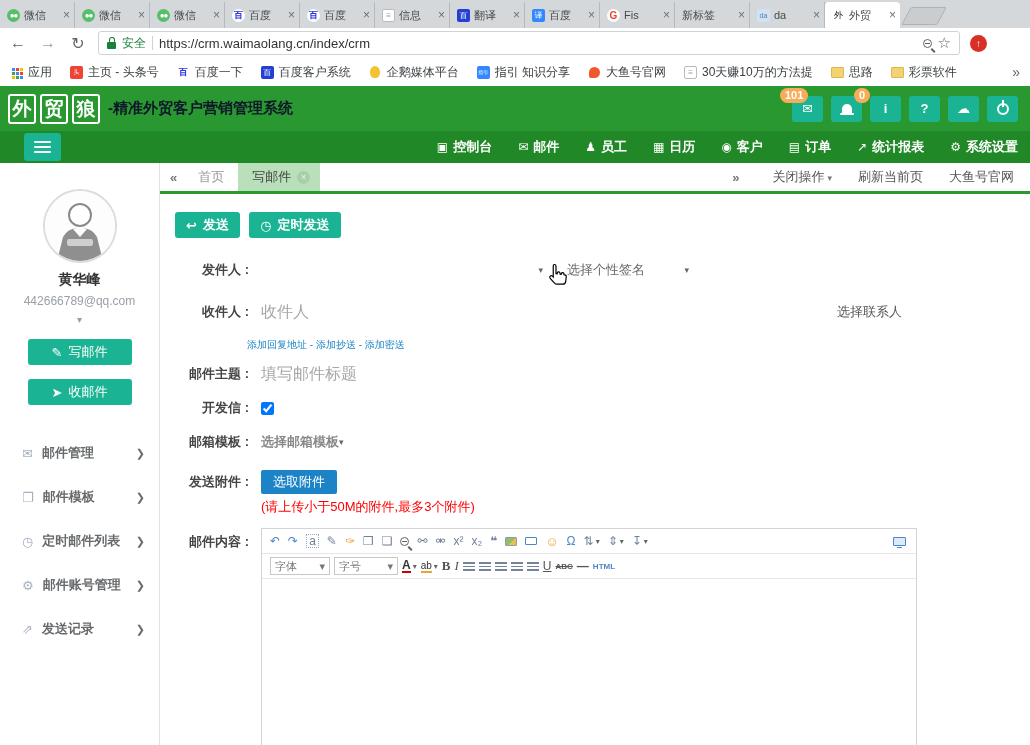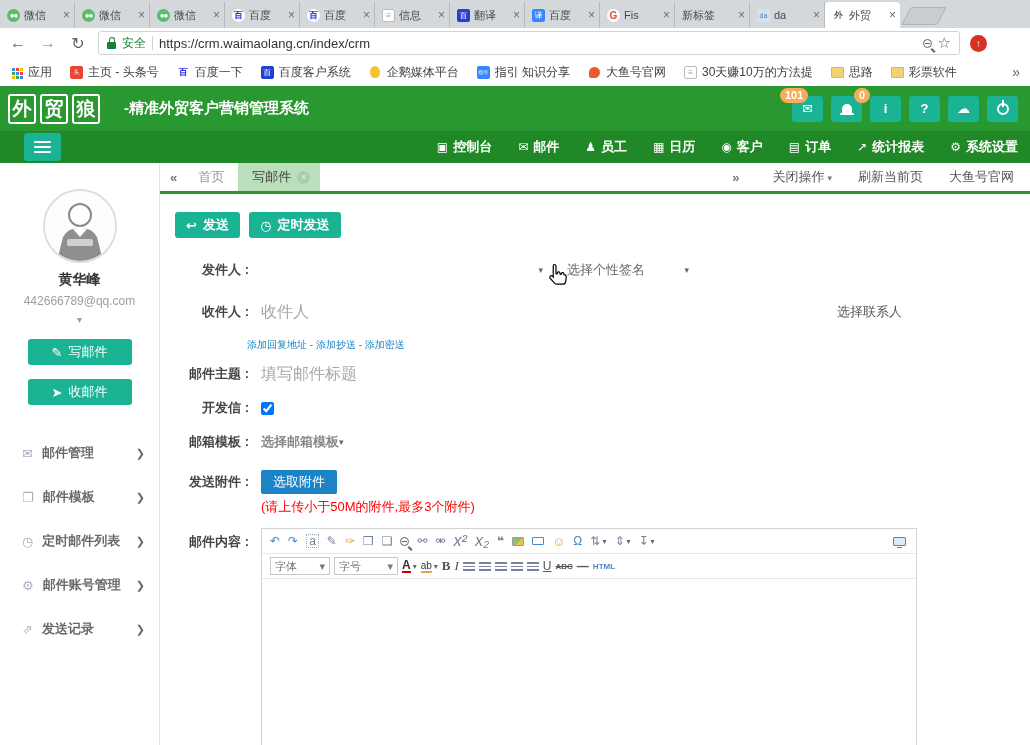--- a/index.html
+++ b/index.html
@@ -61,21 +61,21 @@
   .bmi-doc { background:#fff; border:1px solid #b9bcbf; color:#9aa0a5; font-size:8px; }
   .bmi-folder { background:#fff; position:relative; }
   .bmi-folder::before { content:""; width:12px; height:9px; background:#f3d371; border:1px solid #dcb94e; border-radius:1px; }
   .bm-more { margin-left:auto; font-size:14px; color:#5f6368; }
 
   
   .appheader { position:absolute; left:0; top:86px; width:1030px; height:45px; background:#2a9830; display:flex; align-items:center; padding:0 8px; }
   .logo { display:flex; align-items:center; gap:4px; }
   .logo-char { width:28px; height:30px; border:2px solid #fff; border-radius:3px; color:#fff; font-size:19px; font-weight:bold;
                display:flex; align-items:center; justify-content:center; font-family:"DejaVu Serif","Liberation Serif",serif; }
-  .tagline { color:#ffffff; font-size:15px; font-weight:bold; margin-left:20px; }
+  .tagline { color:#0f172a; font-size:15px; font-weight:bold; margin-left:4px; }
   .hdr-btns { margin-left:auto; display:flex; gap:8px; padding-right:4px; }
   .hbtn { position:relative; width:31px; height:26px; background:#1ab394; border-radius:3px; color:#fff; display:flex; align-items:center; justify-content:center; font-size:13px; }
   .hbadge { position:absolute; top:-8px; left:-12px; min-width:24px; height:15px; background:#f8ac59; border-radius:8px;
             color:#fff; font-size:11px; font-weight:bold; display:flex; align-items:center; justify-content:center; padding:0 5px; }
   .hbadge.small { left:auto; right:-8px; min-width:12px; }
   .power-ico { width:12px; height:12px; border:2px solid #fff; border-radius:50%; position:relative; }
   .power-ico::before { content:""; position:absolute; left:3px; top:-5px; width:2px; height:7px; background:#fff; }
   .bell-ico { width:10px; height:9px; background:#fff; border-radius:5px 5px 0 0; position:relative; }
   .bell-ico::after { content:""; position:absolute; left:-2px; top:9px; width:14px; height:2px; background:#fff; border-radius:1px; }
 
@@ -129,21 +129,21 @@
   .sel-tpl { width:130px; display:flex; justify-content:flex-start; align-items:center; color:#888; font-size:13px;font-weight:bold; }
   .attach-btn { height:24px; padding:0 12px; background:#1c84c6; color:#fff; font-size:13px; border:none; border-radius:2px; display:inline-flex; align-items:center; }
   .attach-note { margin-left:86px; color:#f00; font-size:13px; margin-bottom:12px; margin-top:-4px; }
 
   
   .editor { width:656px; border:1px solid #d4d4d4; background:#fff; height:256px; }
   .etb1 { height:25px; border-bottom:1px solid #e6e6e6; display:flex; align-items:center; padding:0 8px; gap:8px; }
   .etb2 { height:25px; border-bottom:1px solid #e6e6e6; display:flex; align-items:center; padding:0 8px; gap:4px; }
   .ti { font-size:12px; color:#71809a; line-height:1; }
   .ti.c-blue { color:#4a86c8; } .ti.c-orange { color:#e8a33d; } .ti.c-warm { color:#f0a030; font-size:13px; }
-  .ti.sup { font-size:16px; font-style:italic; }
+  .ti.sup { font-size:12px; }
   .ico-img { width:12px; height:9px; border-radius:1px; background:linear-gradient(135deg,#8ec06c 55%,#e8c05a 55%); border:1px solid #9a9a9a; }
   .ico-scr { width:12px; height:8px; border:1.5px solid #4a86c8; border-radius:1px; }
   .ico-full { width:13px; height:9px; border:1.5px solid #4a86c8; border-radius:1px; background:#dce9f8; position:relative; margin-right:2px; }
   .ico-full::after { content:""; position:absolute; left:3px; top:9px; width:5px; height:1.5px; background:#4a86c8; }
   .tdrop { display:flex; align-items:center; gap:2px; }
   .tdrop .dcaret { font-size:8px; color:#666; }
   .etb-right { margin-left:auto; }
   .eselect { border:1px solid #c8c8c8; height:18px; display:flex; align-items:center; justify-content:space-between; padding:0 4px; color:#777; font-size:11px; }
   .eselect.font { width:60px; } .eselect.size { width:64px; }
   .bars { width:12px; height:9px; background:repeating-linear-gradient(#76839a 0 1.5px, transparent 1.5px 3.6px); }

